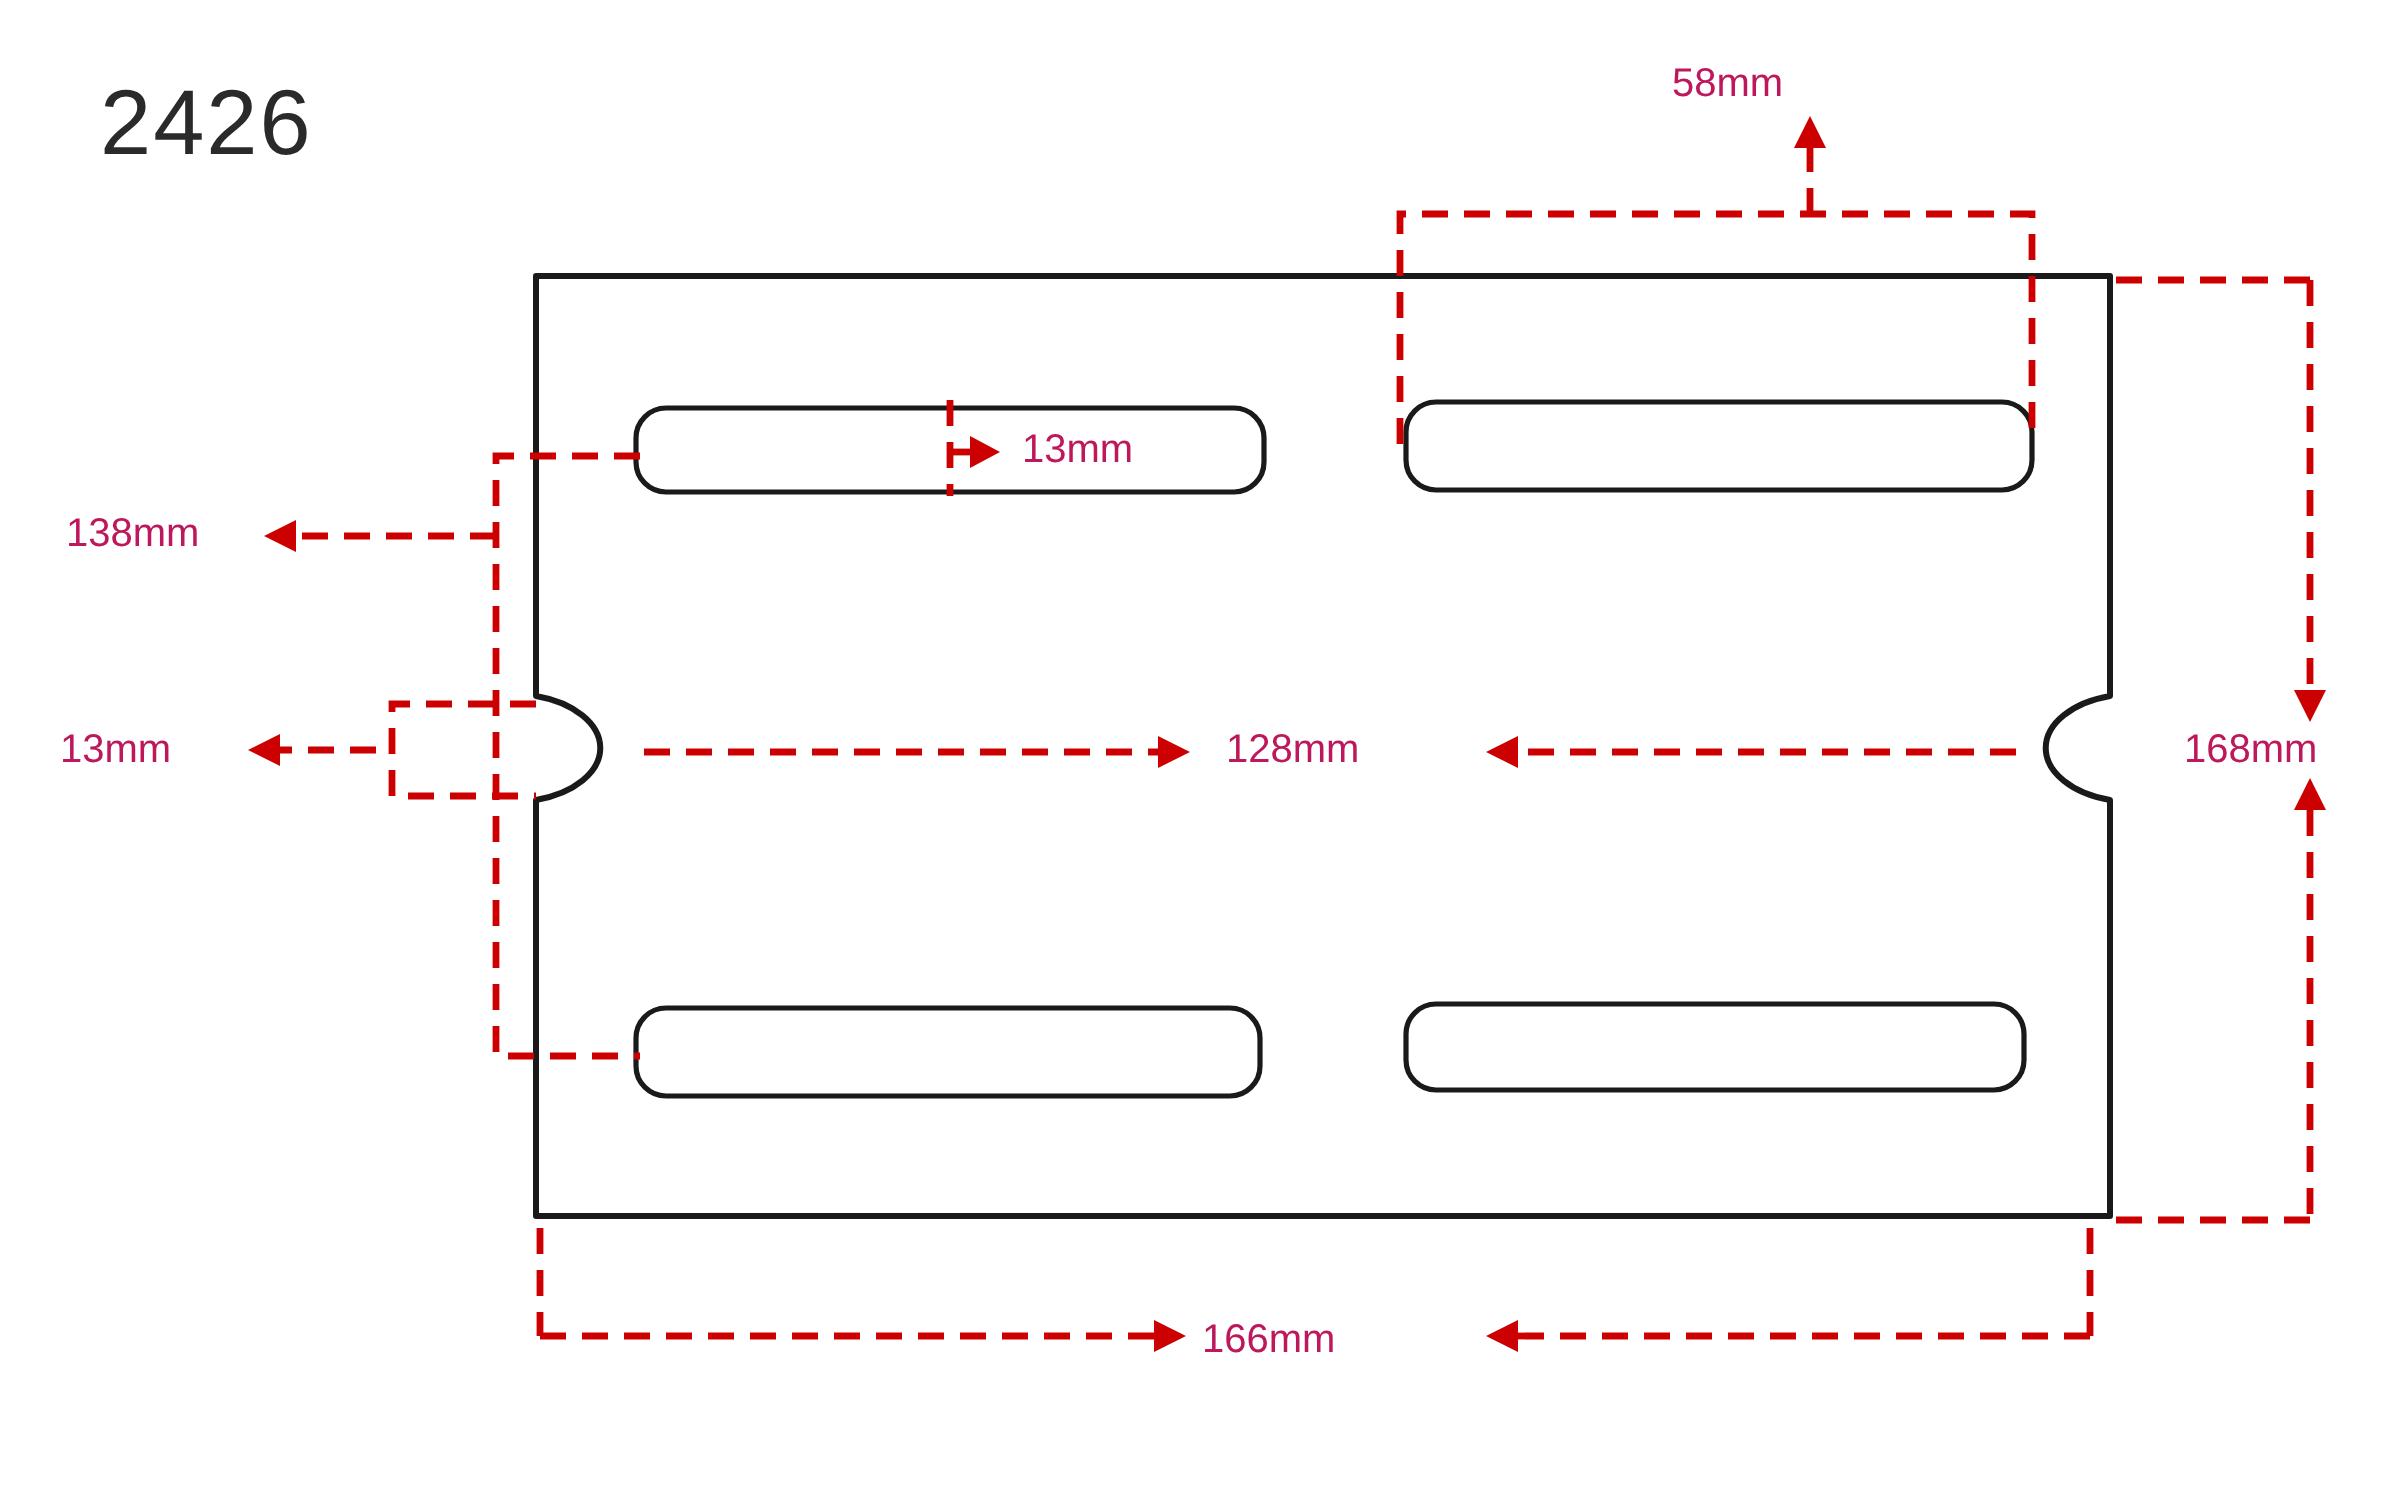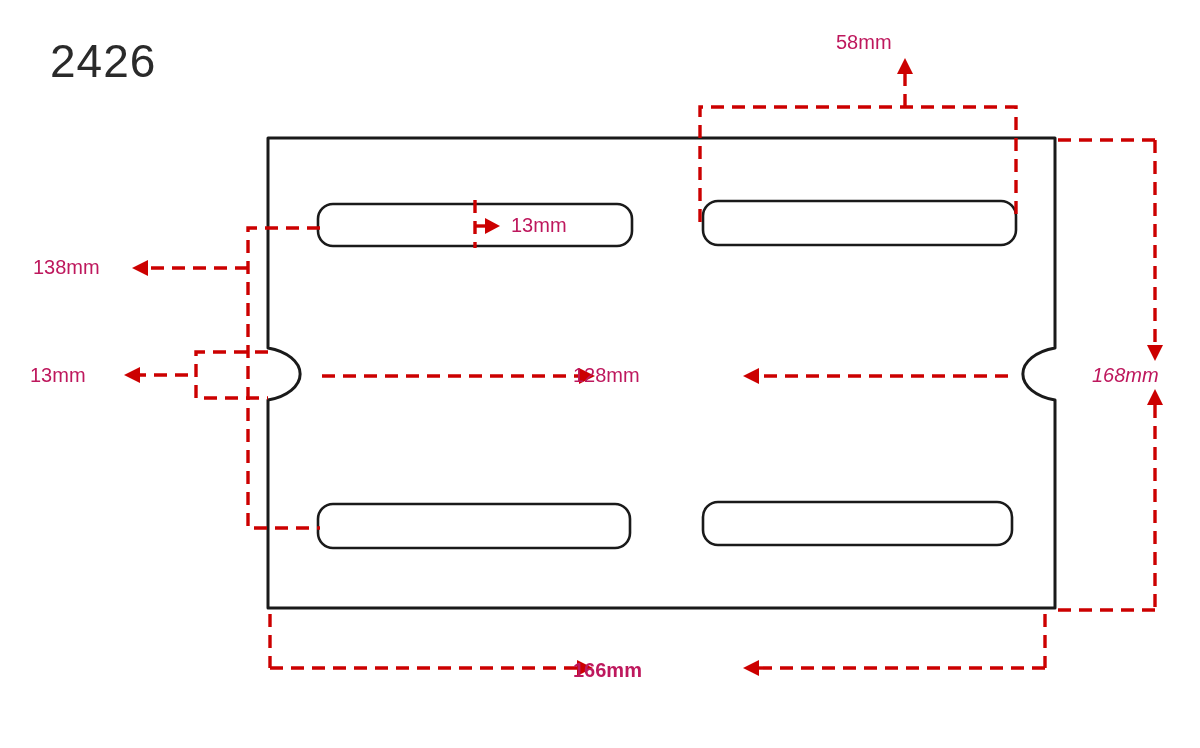--- a/index.html
+++ b/index.html
@@ -76,16 +76,16 @@
     <path class="dim" d="M 1045 668 H 758"></path>
     <polygon class="arrow" points="743,668 759,660 759,676"></polygon>
   </svg>
 
   <div class="title">2426</div>
 
   <div class="lbl" style="left:836px; top:31px;">58mm</div>
   <div class="lbl" style="left:511px; top:214px;">13mm</div>
   <div class="lbl" style="left:33px; top:256px;text-align:center;">138mm</div>
   <div class="lbl" style="left:30px; top:364px;">13mm</div>
-  <div class="lbl" style="left:573px; top:364px;">128mm</div>
-  <div class="lbl" style="left:1092px; top:364px;font-style:italic;">168mm</div>
-  <div class="lbl" style="left:573px; top:659px;font-weight:bold;">166mm</div>
+  <div class="lbl" style="left:613px; top:364px;">128mm</div>
+  <div class="lbl" style="left:1092px; top:364px;">168mm</div>
+  <div class="lbl" style="left:601px; top:659px;">166mm</div>
 </div>
 
 </body></html>

